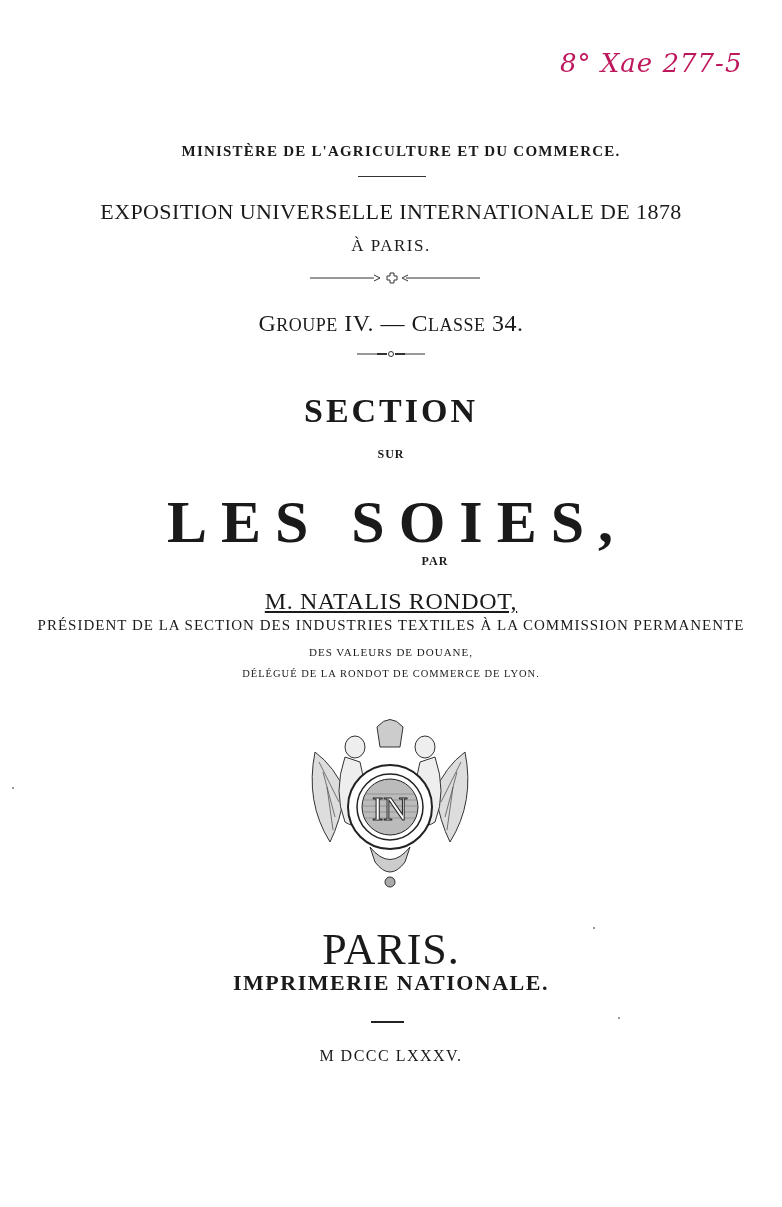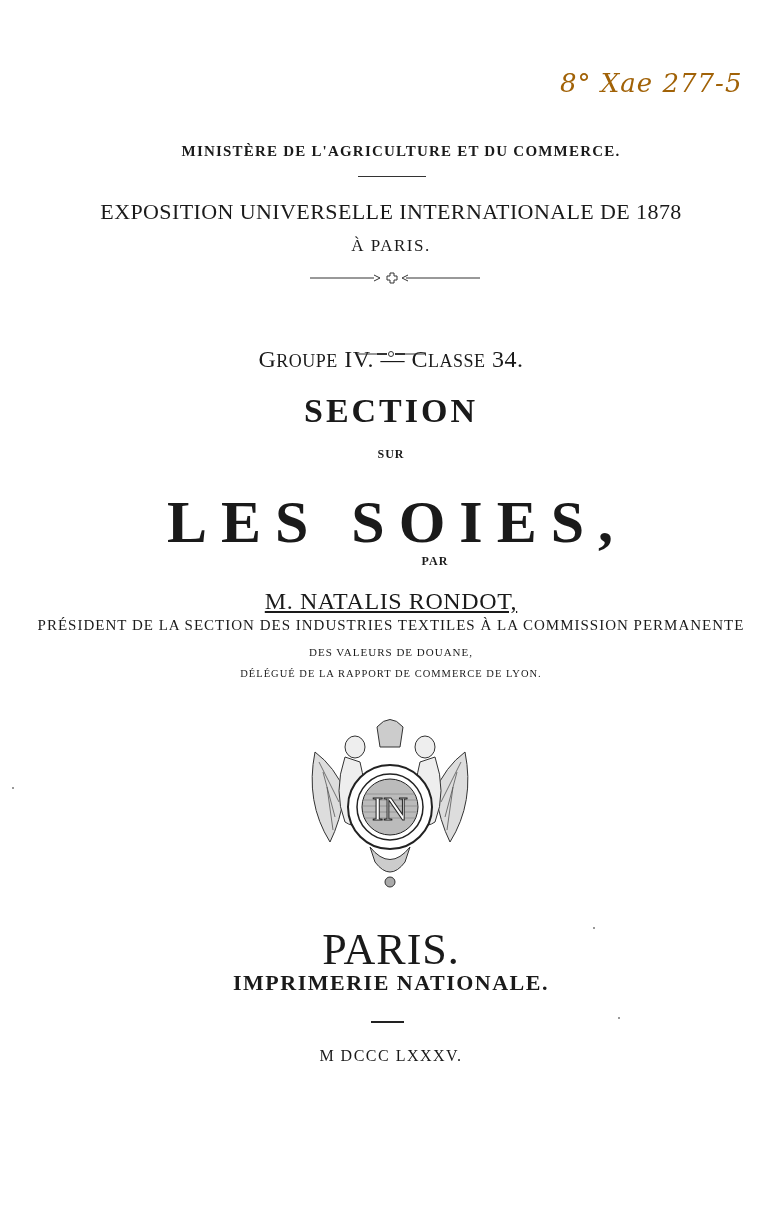--- a/index.html
+++ b/index.html
@@ -3,29 +3,28 @@
 <meta charset="utf-8">
 <style>
   html, body { margin: 0; padding: 0; background: #ffffff; }
   body {
     width: 782px; height: 1207px; position: relative; overflow: hidden;
     font-family: "Liberation Serif", "DejaVu Serif", serif; color: #1a1a1a;
   }
   .abs { position: absolute; left: 0; width: 782px; text-align: center; white-space: nowrap; }
   .shelfmark {
     position: absolute; left: 560px; top: 48px; width: 210px; text-align: left;
-    font-family: "DejaVu Serif", serif; font-style: italic; font-size: 26px; color: #a16207;
+    font-family: "DejaVu Serif", serif; font-style: italic; font-size: 26px; color: #be185d;
     letter-spacing: 1px;
-    margin-top: 20px;
   }
   .ministry { top: 143px; left: 10px; font-size: 15px; letter-spacing: 1.2px; font-weight: bold; }
   .rule-short { position: absolute; height: 1px; background: #333; }
   .exposition { top: 199px; font-size: 22px; letter-spacing: 0.4px; font-weight: normal; }
   .aparis { top: 236px; font-size: 17px; letter-spacing: 1.5px; }
-  .groupe { top: 310px; font-size: 24px; letter-spacing: 0.5px; margin-top: 36px; }
+  .groupe { top: 310px; font-size: 24px; letter-spacing: 0.5px; }
   .groupe .sc { font-size: 18px; }
   .rapport { top: 392px; font-size: 34px; letter-spacing: 3px; font-weight: bold; }
   .sur { top: 447px; font-size: 12px; letter-spacing: 1px; font-weight: bold; }
   .soies { top: 488px; font-size: 60px; letter-spacing: 14px; font-weight: bold; left: 6px; }
   .par { top: 554px; font-size: 12px; letter-spacing: 1px; font-weight: bold; margin-left: 44px; }
   .author { top: 588px; font-size: 24px; letter-spacing: 0.6px; text-decoration: underline; }
   .title1 { top: 617px; font-size: 15px; letter-spacing: 1px; }
   .title2 { top: 646px; font-size: 11px; letter-spacing: 1px; }
   .title3 { top: 668px; font-size: 10.5px; letter-spacing: 1px; }
   .emblem { position: absolute; left: 305px; top: 712px; width: 170px; height: 180px; }
@@ -72,21 +71,21 @@
   </svg>
 
   <div class="abs rapport">SECTION</div>
   <div class="abs sur">SUR</div>
   <div class="abs soies">LES SOIES,</div>
   <div class="abs par">PAR</div>
 
   <div class="abs author">M. NATALIS RONDOT,</div>
   <div class="abs title1">PRÉSIDENT DE LA SECTION DES INDUSTRIES TEXTILES À LA COMMISSION PERMANENTE</div>
   <div class="abs title2">DES VALEURS DE DOUANE,</div>
-  <div class="abs title3">DÉLÉGUÉ DE LA RAPPORT DE COMMERCE DE LYON.</div>
+  <div class="abs title3">DÉLÉGUÉ DE LA RONDOT DE COMMERCE DE LYON.</div>
 
   <svg class="emblem" viewBox="0 0 170 180">
 
     <path d="M10 40 Q0 90 25 130 Q35 110 40 80 Q30 55 10 40 Z" fill="#ddd" stroke="#333" stroke-width="1"></path>
     <path d="M160 40 Q170 90 145 130 Q135 110 130 80 Q140 55 160 40 Z" fill="#ddd" stroke="#333" stroke-width="1"></path>
     <path d="M14 50 L34 90 M18 60 L30 105 M22 75 L28 118" stroke="#555" stroke-width="0.8"></path>
     <path d="M156 50 L136 90 M152 60 L140 105 M148 75 L142 118" stroke="#555" stroke-width="0.8"></path>
 
     <ellipse cx="50" cy="35" rx="10" ry="11" fill="#eee" stroke="#333"></ellipse>
     <ellipse cx="120" cy="35" rx="10" ry="11" fill="#eee" stroke="#333"></ellipse>

